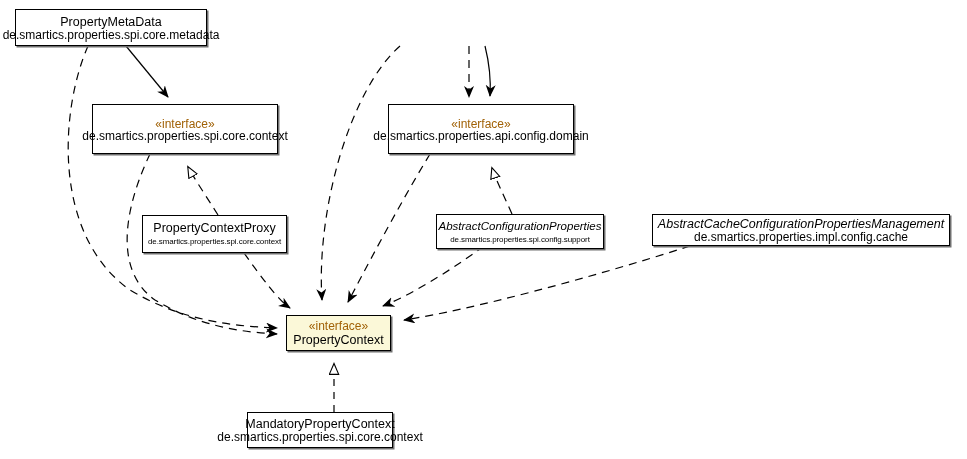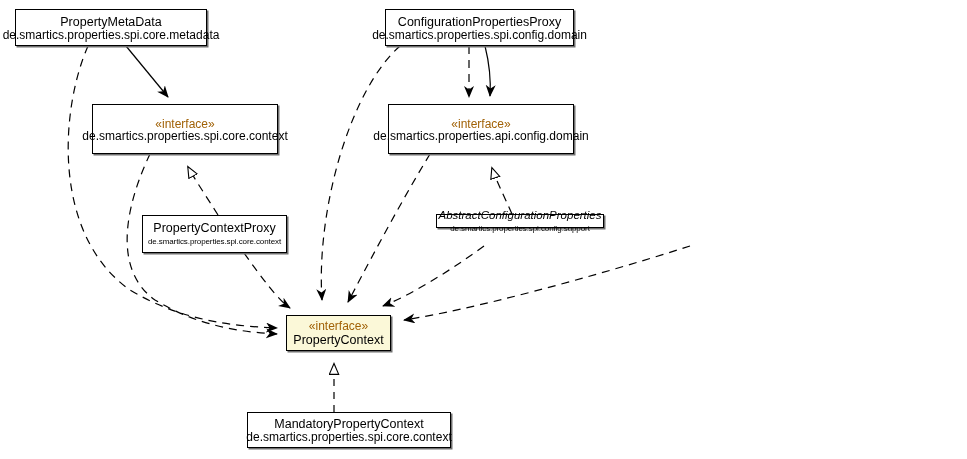--- a/index.html
+++ b/index.html
@@ -107,49 +107,49 @@
 
       <path stroke-dasharray="7,6" d="M 334 412 L 334 364" marker-end="url(#hollowTri)"></path>
     </g>
   </svg>
 
   <div class="uml-node" style="left:15px; top:9px; width:192px; height:37px;">
     <div class="node-name">PropertyMetaData</div>
     <div class="node-pkg">de.smartics.properties.spi.core.metadata</div>
   </div>
 
-  <div class="uml-node" style="left:385px; top:9px; width:189px; height:37px;">
-    <div class="node-name">ConfigurationPropertiesProxy</div>
-    <div class="node-pkg">de.smartics.properties.spi.config.domain</div>
-  </div>
 
   <div class="uml-node" style="left:92px; top:104px; width:186px; height:50px;">
     <div class="stereotype">«interface»</div>
     <div class="node-pkg">de.smartics.properties.spi.core.context</div>
   </div>
 
   <div class="uml-node" style="left:388px; top:104px; width:186px; height:50px;">
     <div class="stereotype">«interface»</div>
     <div class="node-pkg">de.smartics.properties.api.config.domain</div>
   </div>
 
   <div class="uml-node" style="left:142px; top:215px; width:145px; height:38px;">
     <div class="node-name">PropertyContextProxy</div>
     <div class="node-pkg tiny">de.smartics.properties.spi.core.context</div>
   </div>
 
-  <div class="uml-node" style="left:436px; top:214px; width:168px; height:14px;">
+  <div class="uml-node" style="left:436px; top:214px; width:168px; height:35px;">
     <div class="node-name abstract" style="font-size:11.5px;">AbstractConfigurationProperties</div>
     <div class="node-pkg tiny">de.smartics.properties.spi.config.support</div>
   </div>
 
+  <div class="uml-node" style="left:652px; top:214px; width:298px; height:32px;">
+    <div class="node-name abstract">AbstractCacheConfigurationPropertiesManagement</div>
+    <div class="node-pkg">de.smartics.properties.impl.config.cache</div>
+  </div>
 
   <div class="uml-node highlight" style="left:286px; top:315px; width:105px; height:36px;">
     <div class="stereotype">«interface»</div>
     <div class="node-name">PropertyContext</div>
   </div>
 
-  <div class="uml-node" style="left:247px; top:412px; width:204px; height:36px;">
+  <div class="uml-node" style="left:247px; top:412px; width:146px; height:36px;">
     <div class="node-name">MandatoryPropertyContext</div>
     <div class="node-pkg">de.smartics.properties.spi.core.context</div>
   </div>
 
 </div>
 
 </body></html>

